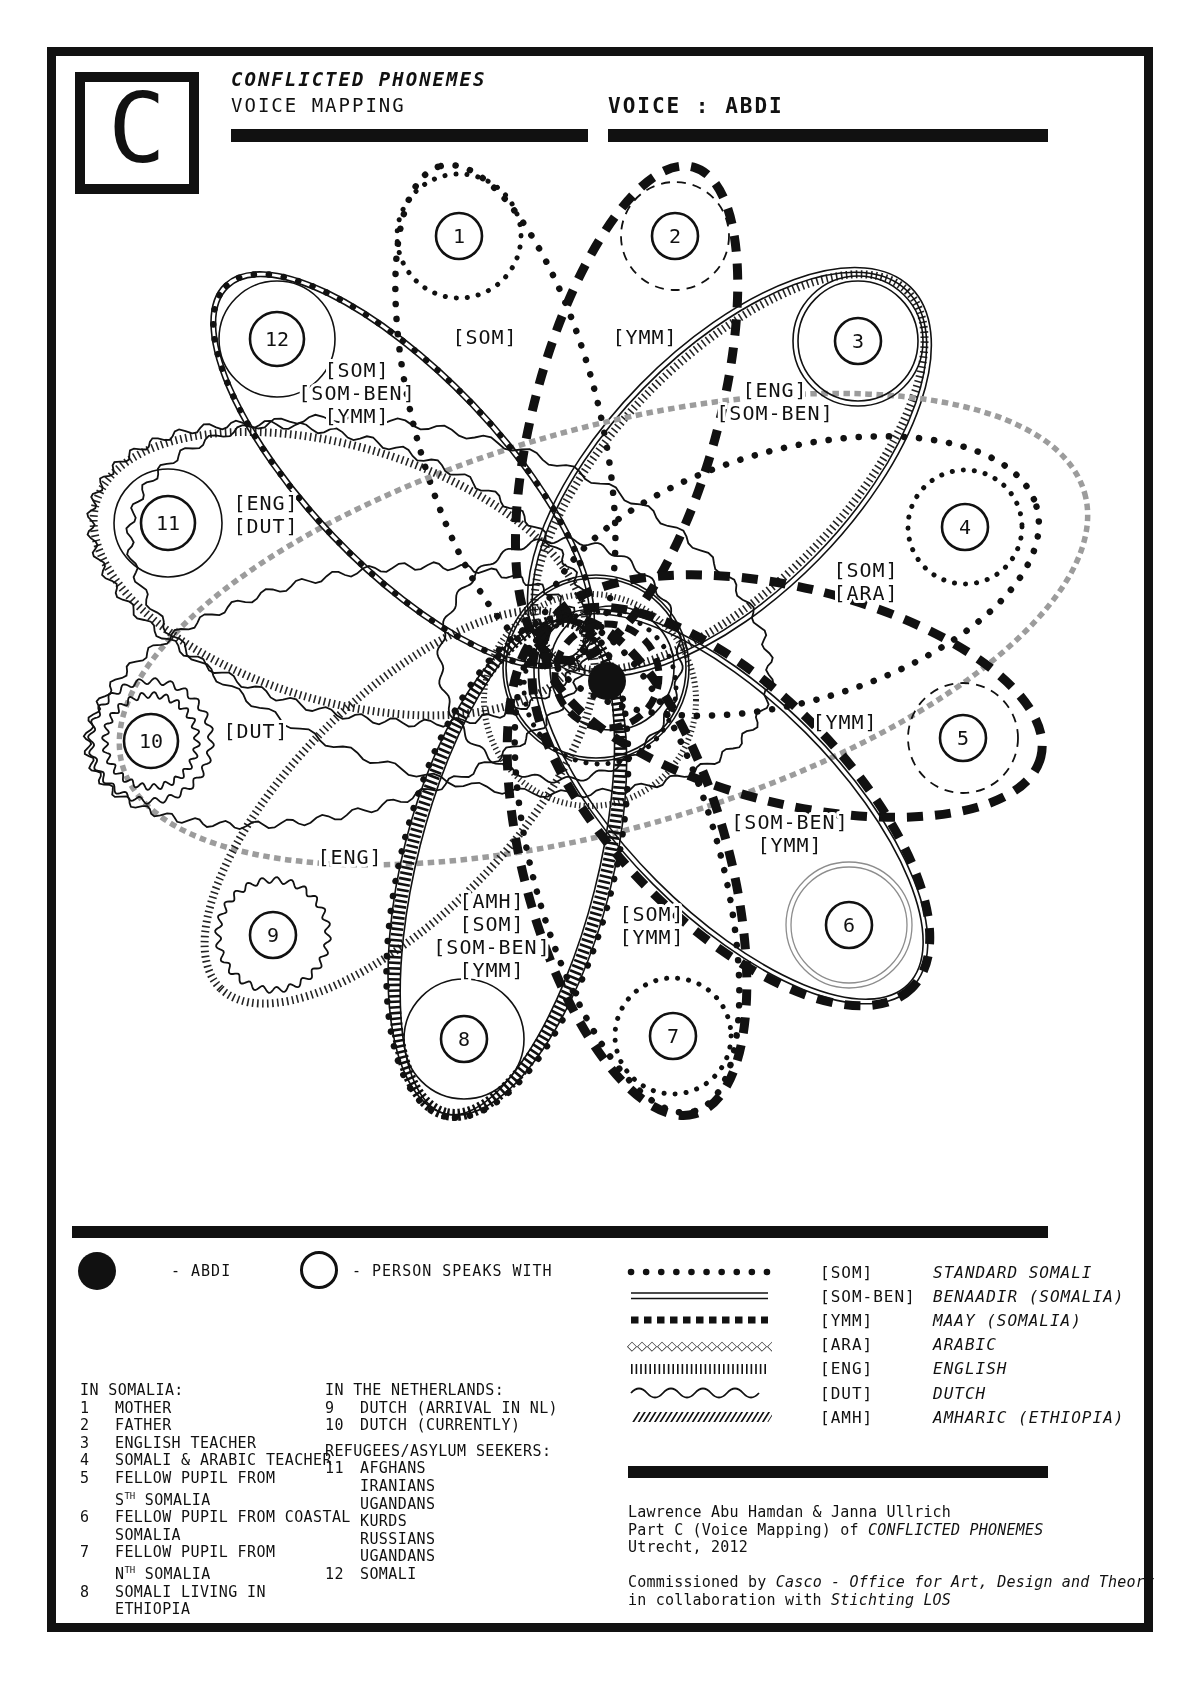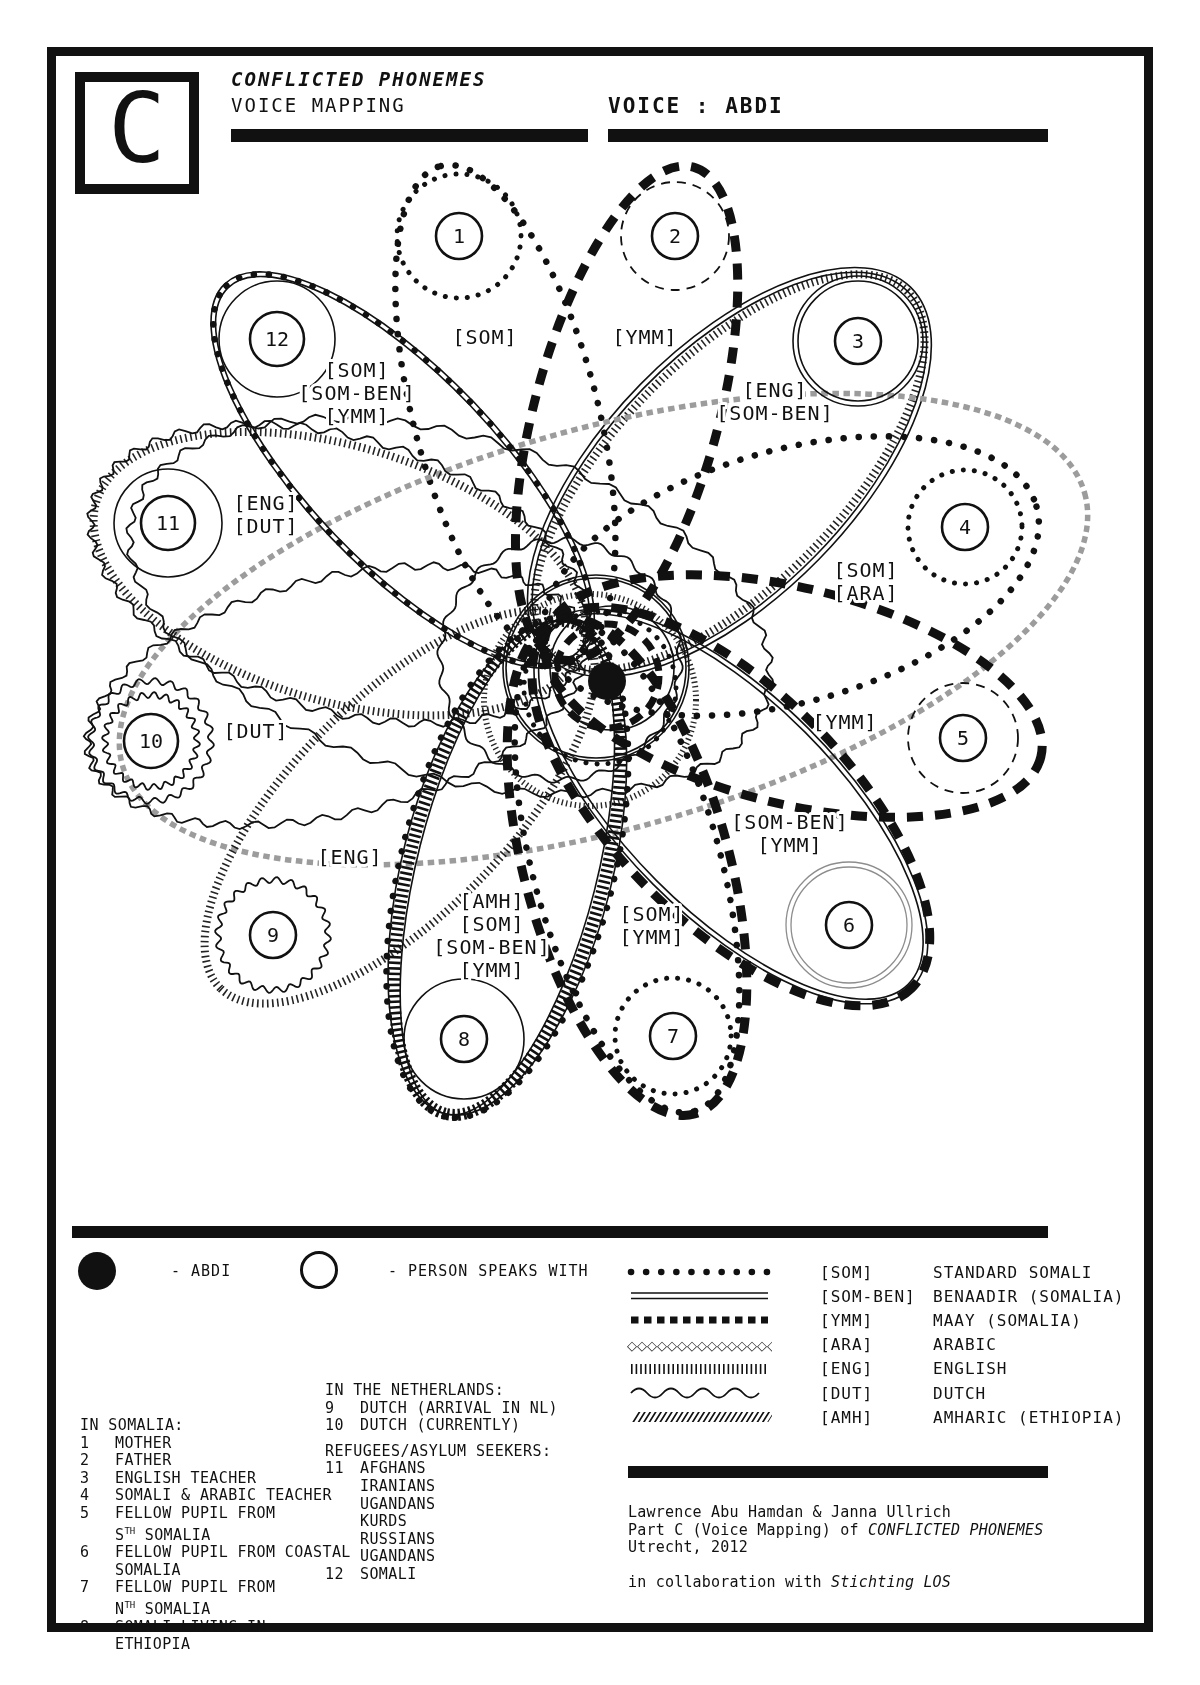--- a/index.html
+++ b/index.html
@@ -18,28 +18,28 @@
   .bar-right{left:608px;top:129px;width:440px;}
   .divider-1{left:72px;top:1226px;width:976px;height:12px;}
   .divider-2{left:628px;top:1466px;width:420px;height:12px;}
   svg#diagram{position:absolute;left:0;top:0;pointer-events:none;}
   svg text{font-family:"DejaVu Sans Mono","Liberation Mono",monospace;fill:#111;
            paint-order:stroke;stroke:#fff;stroke-width:6px;stroke-linejoin:round;}
   .abdi-dot{position:absolute;left:78px;top:1252px;width:38px;height:38px;border-radius:50%;background:#111;}
   .abdi-label{position:absolute;left:131px;top:1262px;font-size:15px;letter-spacing:1px;margin-left:40px;}
   .person-circle{position:absolute;left:300px;top:1251px;width:38px;height:38px;border-radius:50%;
                  border:3px solid #111;box-sizing:border-box;background:#fff;}
-  .person-label{position:absolute;left:352px;top:1262px;font-size:15px;letter-spacing:1px;margin-left:36px;}
+  .person-label{position:absolute;left:352px;top:1262px;font-size:15px;letter-spacing:1px;}
   #legend-lines{position:absolute;left:627px;top:1260px;}
   .lrow{display:flex;align-items:center;height:24.2px;}
   .lsample{width:145px;margin-right:48px;flex:none;display:flex;align-items:center;}
   .lcode{width:113px;font-size:16px;letter-spacing:1px;flex:none;}
-  .lname{font-size:16px;letter-spacing:1px;white-space:nowrap;}
+  .lname{font-size:16px;font-style:italic;letter-spacing:1px;white-space:nowrap;}
   .col{position:absolute;font-size:15px;line-height:17.6px;letter-spacing:.4px;}
-  #list-somalia{left:80px;top:1417px;}
+  #list-somalia{left:80px;top:1382px;}
   #list-nl{left:325px;top:1382px;}
   .li{white-space:pre;}
   .num{display:inline-block;width:35px;}
   sup{font-size:9px;letter-spacing:0;}
   .gap{margin-top:8px;}
   #credits{position:absolute;left:628px;top:1504px;font-size:15px;line-height:17.5px;letter-spacing:.2px;}
   #credits .blank{height:17.5px;}
 </style>
 </head>
 <body>
@@ -267,15 +267,16 @@
       <div class="li"><span class="num"></span><span class="txt">UGANDANS</span></div>
       <div class="li"><span class="num">12</span><span class="txt">SOMALI</span></div>
     </div>
 
   <div class="bar divider-2"></div>
   <div id="credits">
       <div>Lawrence Abu Hamdan &amp; Janna Ullrich</div>
       <div>Part C (Voice Mapping) of <i>CONFLICTED PHONEMES</i></div>
       <div>Utrecht, 2012</div>
       <div class="blank"></div>
+      <div>Commissioned by <i>Casco - Office for Art, Design and Theory</i></div>
       <div>in collaboration with <i>Stichting LOS</i></div>
     </div>
 </div>
 
 </body></html>

